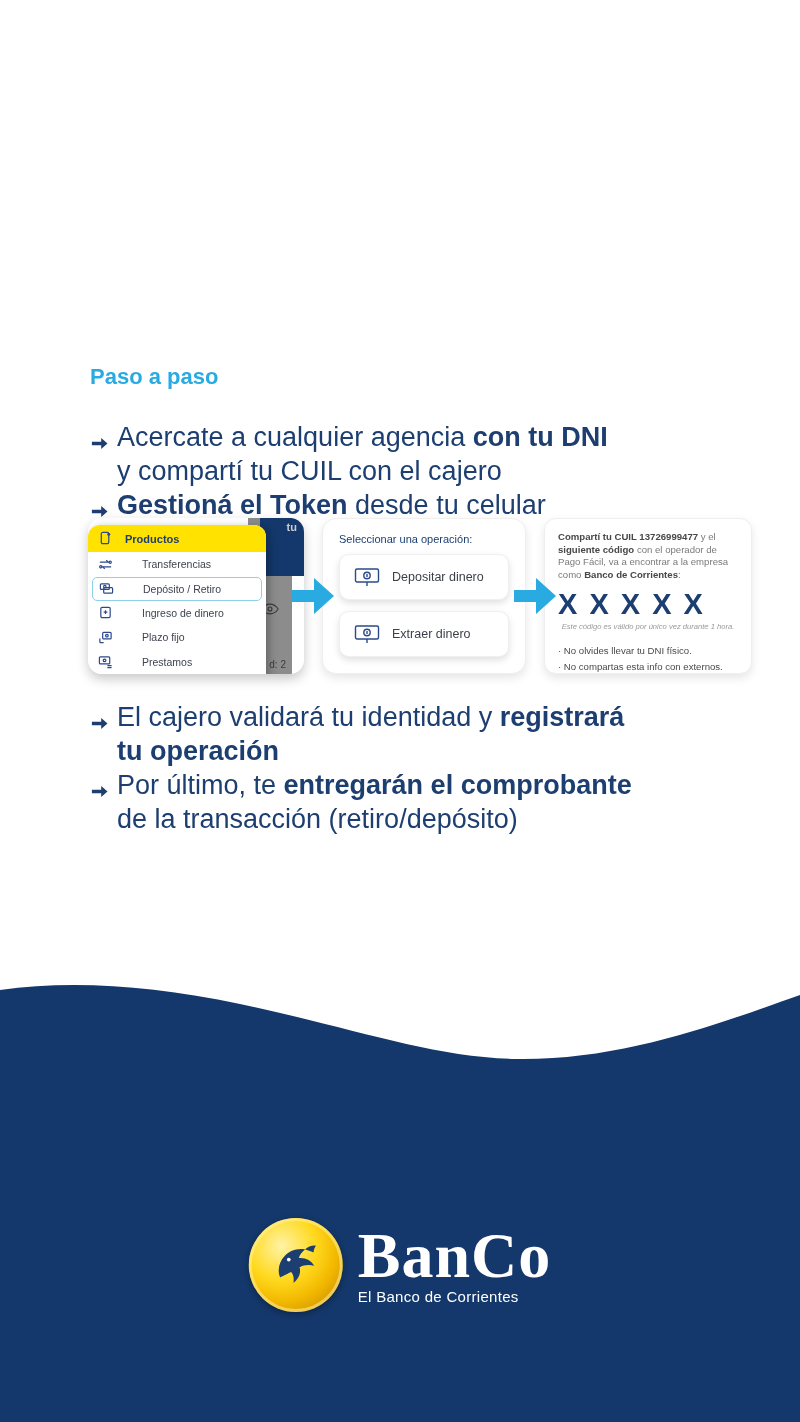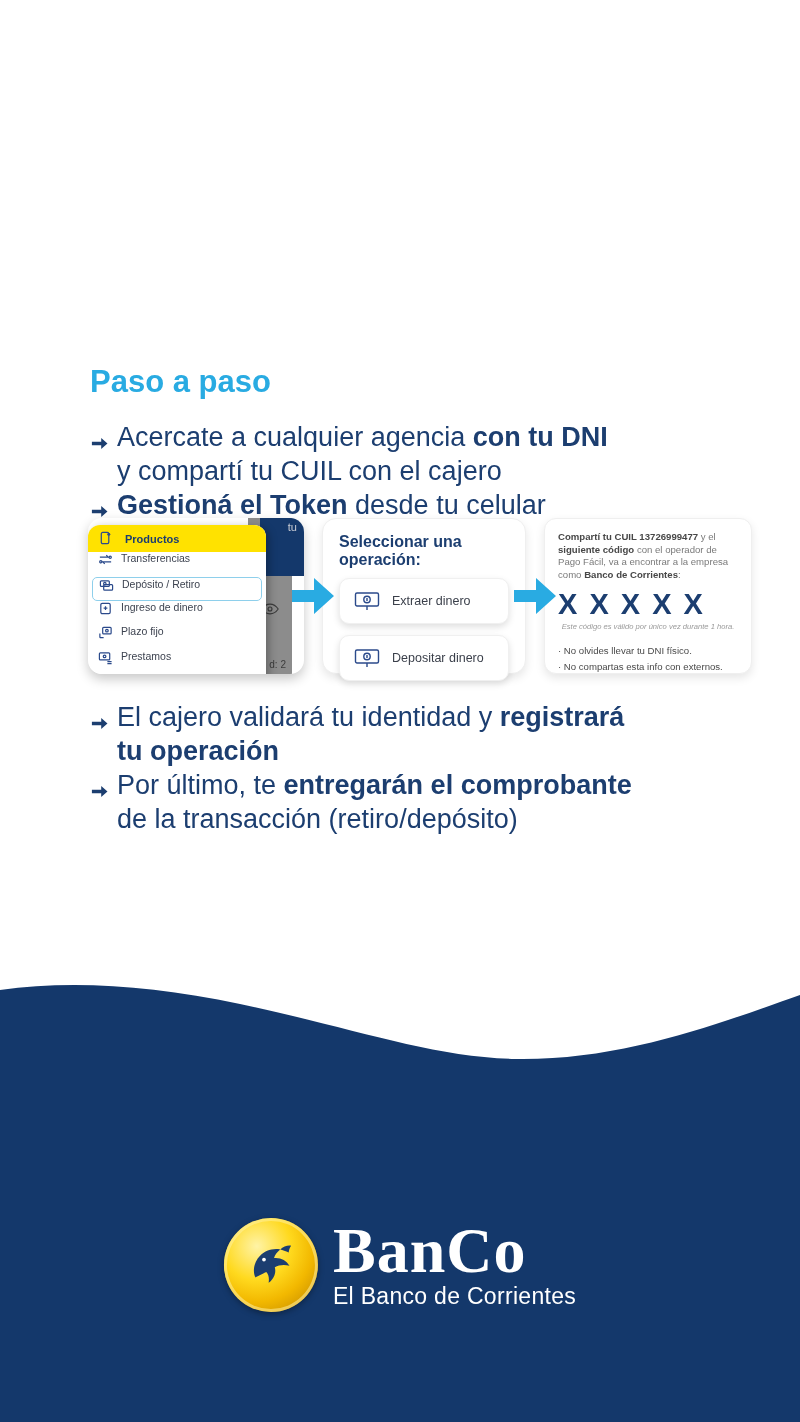--- a/index.html
+++ b/index.html
@@ -1,56 +1,56 @@
 <!DOCTYPE html>
 <html><head>
 <meta charset="utf-8">
 <style>
   * { box-sizing: border-box; }
   body { margin: 0; background: #ffffff; font-family: "Liberation Sans", sans-serif; }
   .canvas { position: relative; width: 800px; height: 1422px; background: #fff; overflow: hidden; }
 
   
-  .heading { position: absolute; left: 90px; top: 364px; font-size: 31px; font-weight: 700; color: #29abe2; }
+  .heading { position: absolute; left: 90px; top: 364px; font-size: 22px; font-weight: 700; color: #29abe2; }
   .bullets { position: absolute; color: #1c3e70; font-size: 27px; line-height: 34px; width: 655px; }
   .bullets-top { left: 90px; top: 420px; }
   .bullets-bottom { left: 90px; top: 700px; }
   .bullet { position: relative; padding-left: 27px; }
   .b-arrow { position: absolute; left: 0; top: 7px; width: 19px; height: 19px; }
   .b-arrow svg { width: 100%; height: 100%; fill: #1c3e70; }
   .bold { font-weight: 700; }
 
   
   .flow { position: absolute; left: 88px; top: 518px; width: 660px; height: 156px; display: flex; align-items: center; }
   .flow-arrow { flex: 0 0 46px; height: 44px; margin: 0 -14px; z-index: 5; position: relative; }
   .flow-arrow svg { width: 100%; height: 100%; fill: #29abe2; }
 
   
   .phone-card { position: relative; flex: 0 0 216px; height: 156px; border-radius: 14px; overflow: hidden;
     background: #fff; box-shadow: 0 5px 12px rgba(0,0,0,.22); }
   .bg-strip { position: absolute; right: 12px; top: 0; bottom: 0; width: 44px; background: #8c8c8c; }
   .bg-navy { position: absolute; right: 0; top: 0; width: 44px; height: 58px; background: #14386b; }
-  .bg-tu { position: absolute; right: 7px; top: 3px; color: #c9ccd4; font-size: 11px; font-weight: 400; }
+  .bg-tu { position: absolute; right: 7px; top: 3px; color: #c9ccd4; font-size: 11px; font-weight: 700; }
   .bg-eye { position: absolute; right: 13px; top: 84px; width: 18px; height: 14px; }
   .bg-eye svg { width: 100%; height: 100%; stroke: #3c3c3c; fill: none; }
   .bg-id { position: absolute; right: 6px; bottom: 4px; color: #3c3c3c; font-size: 10px; }
   .menu-card { position: absolute; left: 0; top: 7px; width: 178px; height: 189px; background: #fff;
     border-radius: 12px; box-shadow: 3px 2px 9px rgba(0,0,0,.28); overflow: hidden; }
   .menu-header { height: 27px; background: #ffe200; display: flex; align-items: center; padding: 0 10px; gap: 12px; }
   .menu-header .m-label { font-size: 11px; font-weight: 700; color: #1c3e70; }
-  .menu-row { height: 24.5px; display: flex; padding: 0 10px; gap: 8px; }
+  .menu-row { height: 24.5px; display: flex; align-items: center; padding: 0 10px; gap: 29px; }
   .menu-row .m-label { font-size: 10.5px; color: #3d4350; }
   .menu-row.hl { border: 1.5px solid #8ecfeb; border-radius: 5px; margin: 0 4px; padding: 0 6px; height: 24px; }
   .m-icon { width: 15px; height: 15px; flex: 0 0 15px; }
   .m-icon svg { width: 100%; height: 100%; stroke: #2b4a8b; fill: none; stroke-width: 1.3; }
 
   
   .op-card { flex: 0 0 202px; height: 156px; border-radius: 14px; background: #fff; z-index: 2;
     border: 1px solid #efefef; box-shadow: 0 4px 10px rgba(0,0,0,.10); padding: 14px 16px; }
-  .op-title { font-size: 16px; font-weight: 700; color: #1c3e70; margin-bottom: 9px; }
+  .op-title { font-size: 11px; font-weight: 400; color: #1c3e70; margin-bottom: 9px; }
   .op-btn { width: 170px; height: 46px; background: #fff; border: 1px solid #f0f0f0; border-radius: 10px;
     box-shadow: 0 3px 7px rgba(0,0,0,.13); display: flex; align-items: center; gap: 12px; padding: 0 14px; margin-bottom: 11px; }
   .op-btn .op-label { font-size: 12.5px; color: #3a3f4a; font-weight: 500; }
   .cash-icon { width: 26px; height: 22px; flex: 0 0 26px; }
   .cash-icon svg { width: 100%; height: 100%; stroke: #2b4a8b; fill: none; stroke-width: 1.4; }
 
   
   .code-card { flex: 0 0 208px; height: 156px; border-radius: 12px; background: #fff; z-index: 2;
     border: 1px solid #efefef; box-shadow: 0 4px 10px rgba(0,0,0,.10); padding: 12px 13px; }
   .code-intro { font-size: 9.6px; line-height: 12.6px; color: #7a7a7a; }
@@ -64,21 +64,21 @@
   .footer svg.wave { position: absolute; inset: 0; width: 100%; height: 100%; }
   .logo { position: absolute; left: 50%; top: 238px; transform: translateX(-50%);
     display: flex; align-items: center; gap: 15px; }
   .coin { width: 94px; height: 94px; border-radius: 50%;
     background: radial-gradient(circle at 35% 30%, #fff3a6 0%, #ffd91e 38%, #f2b800 62%, #c98f00 88%, #a97400 100%);
     box-shadow: inset 0 0 0 3px rgba(255,240,160,.55), 0 2px 6px rgba(0,0,0,.35);
     display: flex; align-items: center; justify-content: center; }
   .coin svg { width: 62px; height: 62px; }
   .brand-block { display: flex; flex-direction: column; }
   .brand { font-family: "Liberation Serif", serif; font-weight: 700; color: #ffffff; font-size: 64px; line-height: 60px; letter-spacing: 1px; }
-  .tagline { color: #ffffff; font-size: 23px; font-weight: 500; margin-top: 2px; letter-spacing: .3px; }
+  .tagline { color: #ffffff; font-size: 15px; font-weight: 500; margin-top: 2px; letter-spacing: .3px; }
 </style>
 </head>
 <body>
 
 <div class="canvas">
 
   <div class="heading">Paso a paso</div>
 
   <div class="bullets bullets-top">
     <div class="bullet">
@@ -186,31 +186,31 @@
     <div class="op-card">
       <div class="op-title">Seleccionar una operación:</div>
       <div class="op-btn">
         <span class="cash-icon">
           <svg viewBox="0 0 26 22">
               <rect x="1.5" y="3" width="23" height="13" rx="1.5"></rect>
               <circle cx="13" cy="9.5" r="3.2"></circle>
               <path d="M13 8v3M13 16v4"></path>
             </svg>
         </span>
-        <span class="op-label">Extraer dinero</span>
+        <span class="op-label">Depositar dinero</span>
       </div>
       <div class="op-btn">
         <span class="cash-icon">
           <svg viewBox="0 0 26 22">
               <rect x="1.5" y="3" width="23" height="13" rx="1.5"></rect>
               <circle cx="13" cy="9.5" r="3.2"></circle>
               <path d="M13 8v3M13 16v4"></path>
             </svg>
         </span>
-        <span class="op-label">Depositar dinero</span>
+        <span class="op-label">Extraer dinero</span>
       </div>
     </div>
 
     <div class="flow-arrow">
       <svg viewBox="0 0 46 44">
           <path d="M2 16h22V4l20 18-20 18V28H2z"></path>
         </svg>
     </div>
 
     <div class="code-card">

